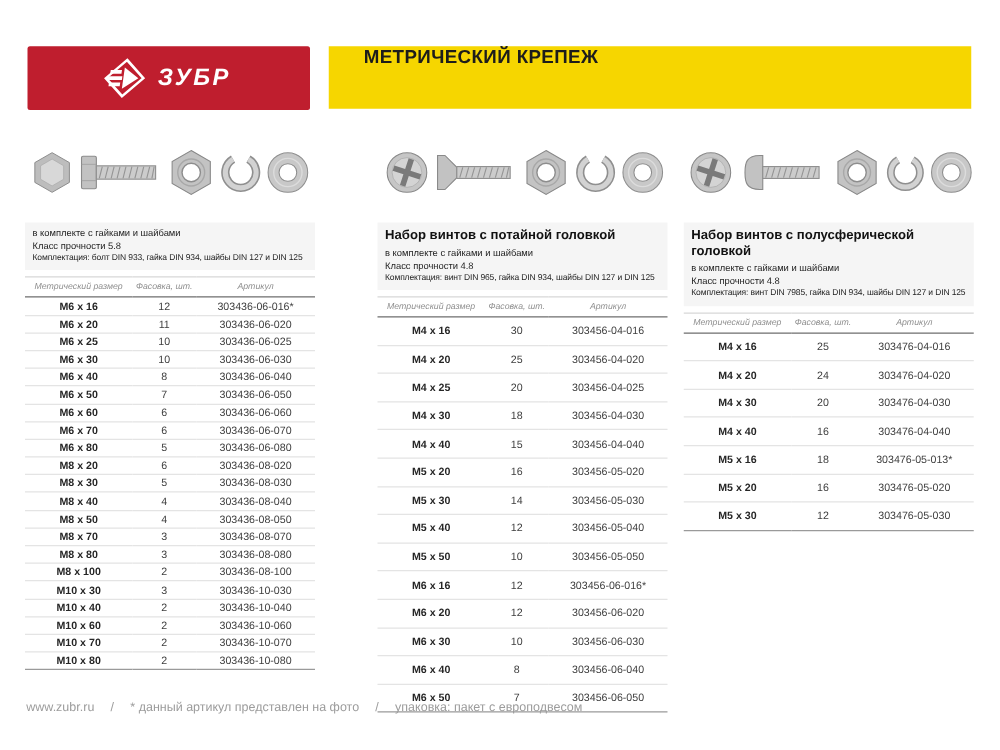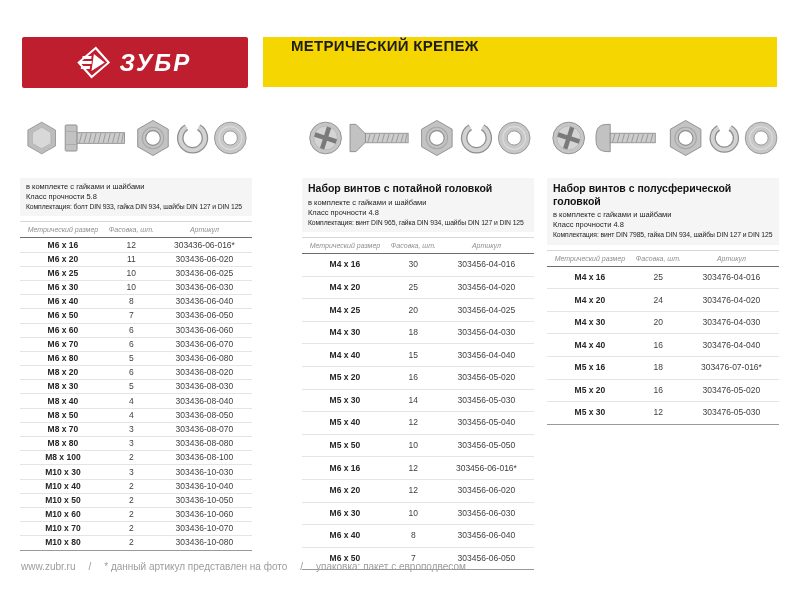--- a/index.html
+++ b/index.html
@@ -8,21 +8,21 @@
     font-family:"Liberation Sans", sans-serif;color:#2e2e2e;overflow:hidden;
   }
   
   .logo-box{
     position:absolute;left:22px;top:37px;width:226px;height:51px;
     background:#bf1e2e;border-radius:2px;
     display:flex;align-items:center;justify-content:center;gap:9px;
   }
   .logo-text{
     color:#ffffff;font-weight:bold;font-style:italic;
-    font-size:24px;letter-spacing:2px;line-height:1;padding-right:4px;
+    font-size:19px;letter-spacing:2px;line-height:1;padding-right:4px;
   }
   .banner{
     position:absolute;left:263px;top:37px;width:514px;height:50px;
     background:#f6d600;display:flex;align-items:flex-start;
     padding-left:28px;box-sizing:border-box;
   }
   .banner-text{font-size:15px;font-weight:bold;color:#1d1d1b;letter-spacing:.3px;}
   
   .col{position:absolute;top:100px;width:232px;}
   .col-0{left:20px;}
@@ -265,25 +265,20 @@
           <td class="size-cell">M10 x 30</td>
           <td class="qty-cell">3</td>
           <td class="sku-cell">303436-10-030</td>
         </tr>
         <tr>
           <td class="size-cell">M10 x 40</td>
           <td class="qty-cell">2</td>
           <td class="sku-cell">303436-10-040</td>
         </tr>
         <tr>
-          <td class="size-cell">M10 x 50</td>
-          <td class="qty-cell">2</td>
-          <td class="sku-cell">303436-10-050</td>
-        </tr>
-        <tr>
           <td class="size-cell">M10 x 60</td>
           <td class="qty-cell">2</td>
           <td class="sku-cell">303436-10-060</td>
         </tr>
         <tr>
           <td class="size-cell">M10 x 70</td>
           <td class="qty-cell">2</td>
           <td class="sku-cell">303436-10-070</td>
         </tr>
         <tr>
@@ -445,21 +440,21 @@
           <td class="sku-cell">303476-04-030</td>
         </tr>
         <tr>
           <td class="size-cell">M4 x 40</td>
           <td class="qty-cell">16</td>
           <td class="sku-cell">303476-04-040</td>
         </tr>
         <tr class="group-start">
           <td class="size-cell">M5 x 16</td>
           <td class="qty-cell">18</td>
-          <td class="sku-cell">303476-07-016*</td>
+          <td class="sku-cell">303476-05-013*</td>
         </tr>
         <tr>
           <td class="size-cell">M5 x 20</td>
           <td class="qty-cell">16</td>
           <td class="sku-cell">303476-05-020</td>
         </tr>
         <tr>
           <td class="size-cell">M5 x 30</td>
           <td class="qty-cell">12</td>
           <td class="sku-cell">303476-05-030</td>

